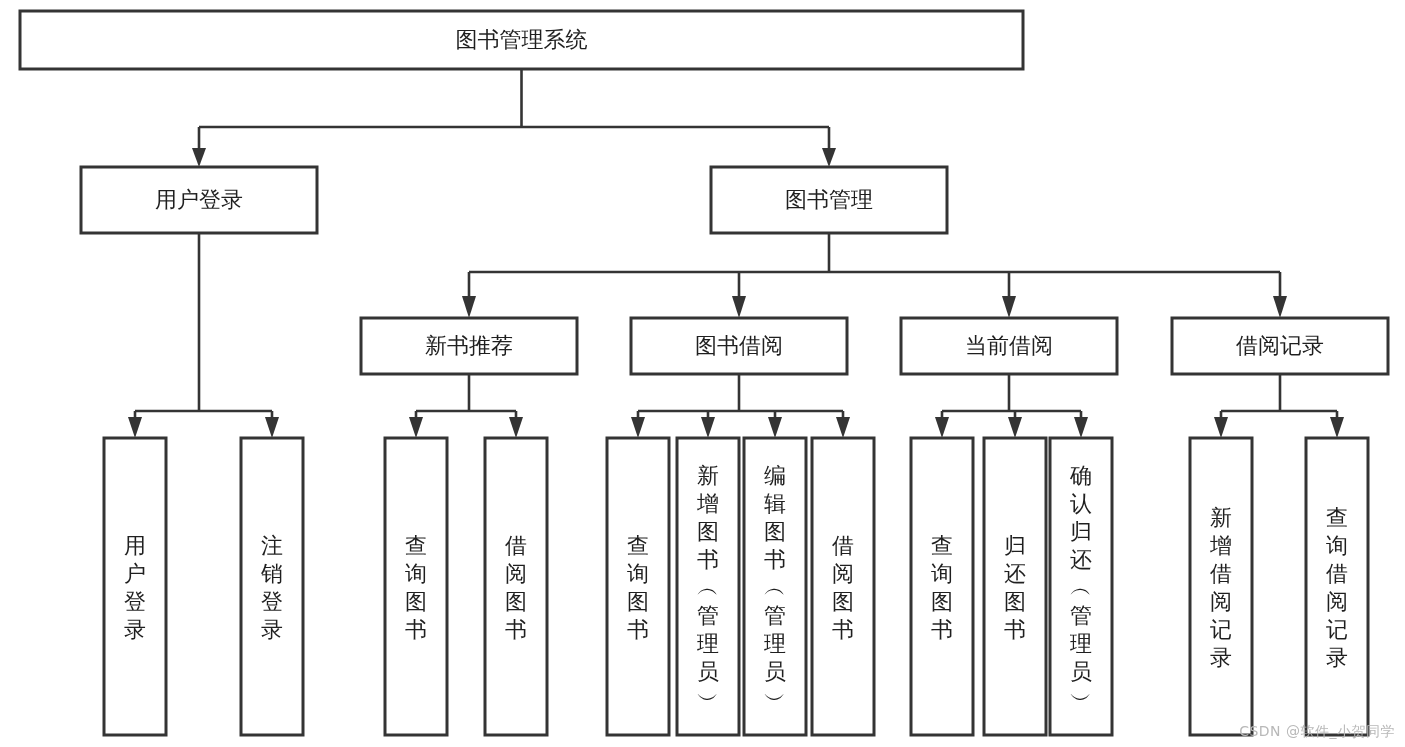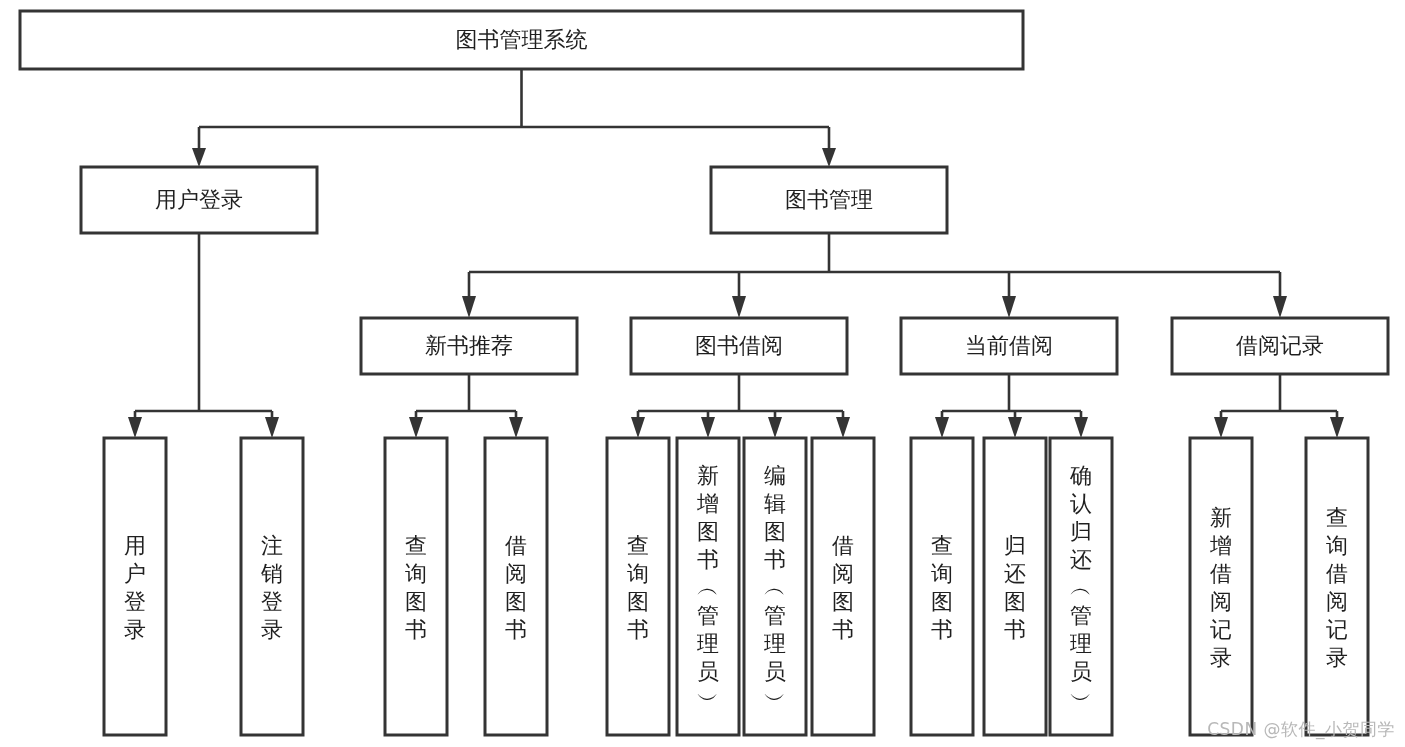--- a/index.html
+++ b/index.html
@@ -46,21 +46,21 @@
   }
   .arrow-head {
     fill: #343434;
     stroke: none;
   }
   .watermark {
     position: absolute;
     right: 10px;
     bottom: 6px;
     font-family: "DejaVu Sans", "Liberation Sans", sans-serif;
-    font-size: 17px;
+    font-size: 14px;
     color: #b8b8b8;
     letter-spacing: 0.5px;
     white-space: nowrap;
     pointer-events: none;
   }
 </style>
 </head>
 <body>
 
 <svg id="diagram" viewBox="0 0 1405 747" xmlns="http://www.w3.org/2000/svg">

